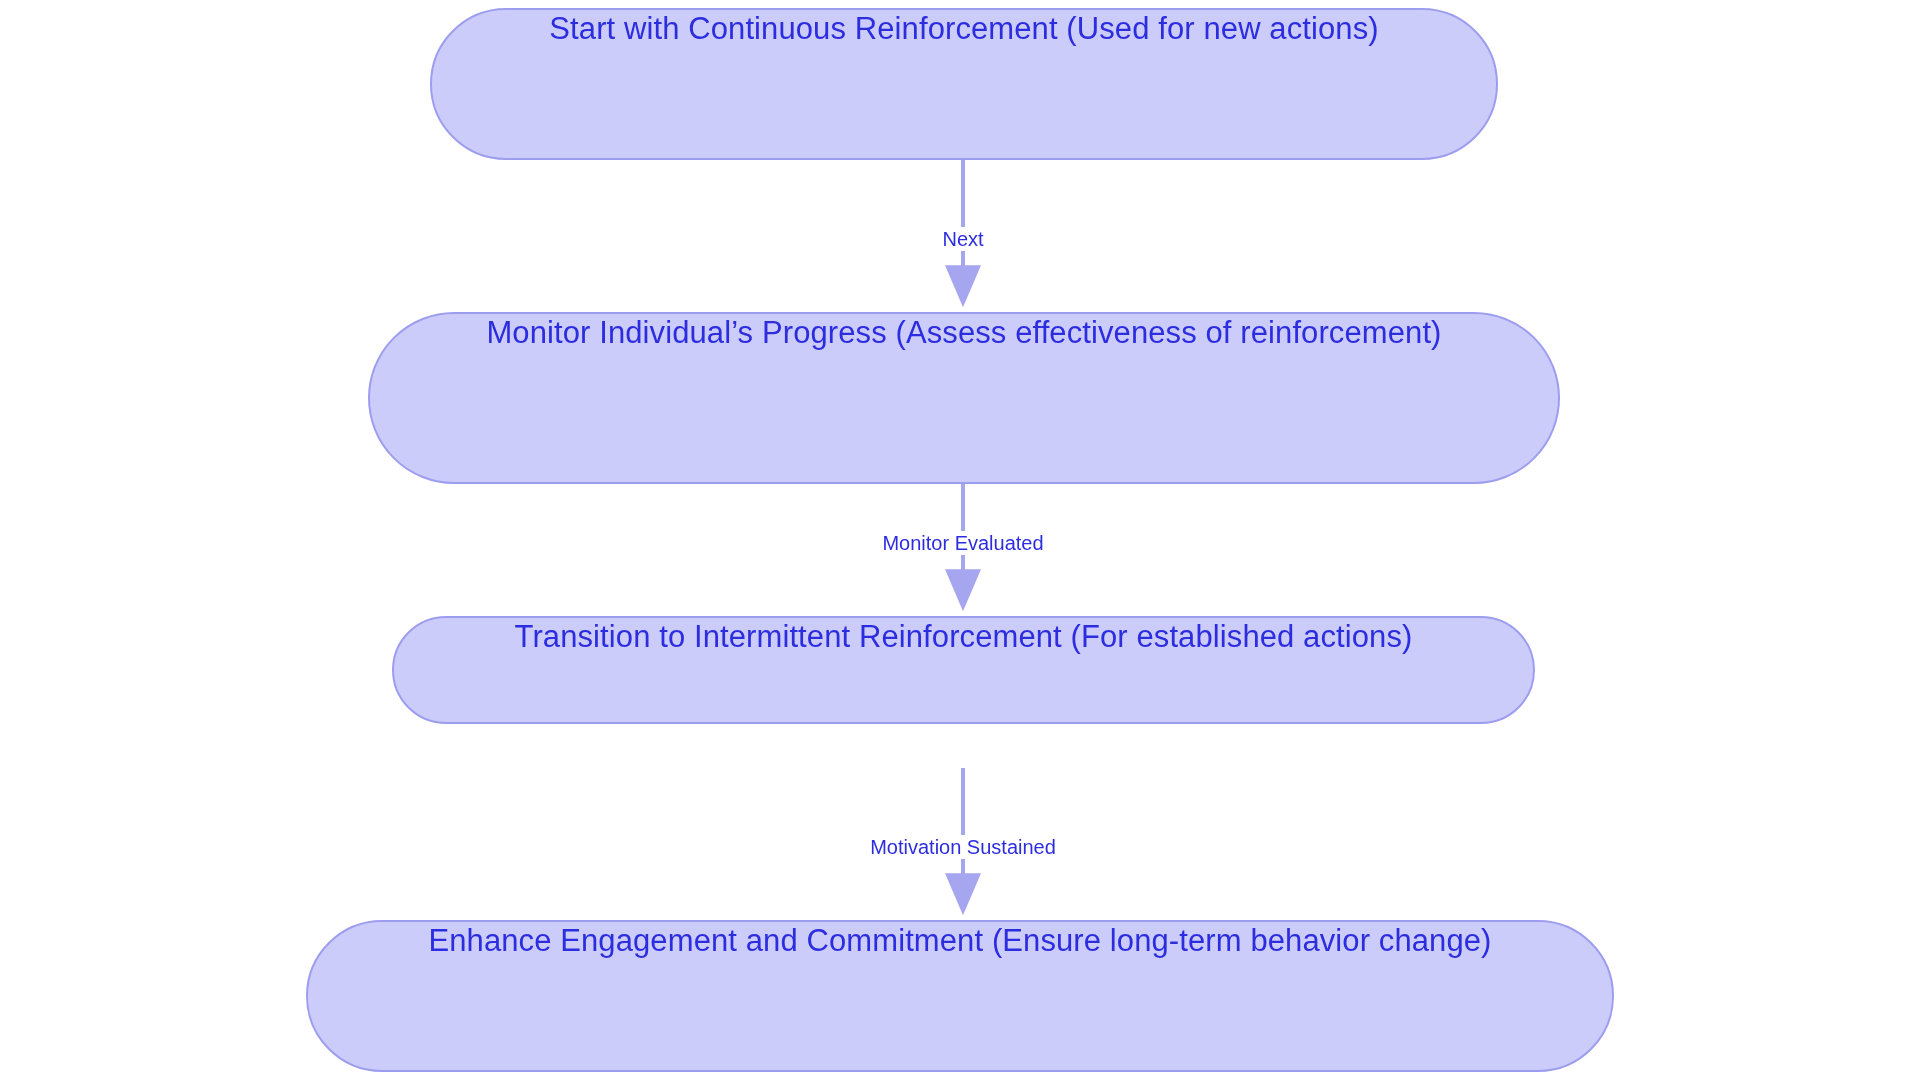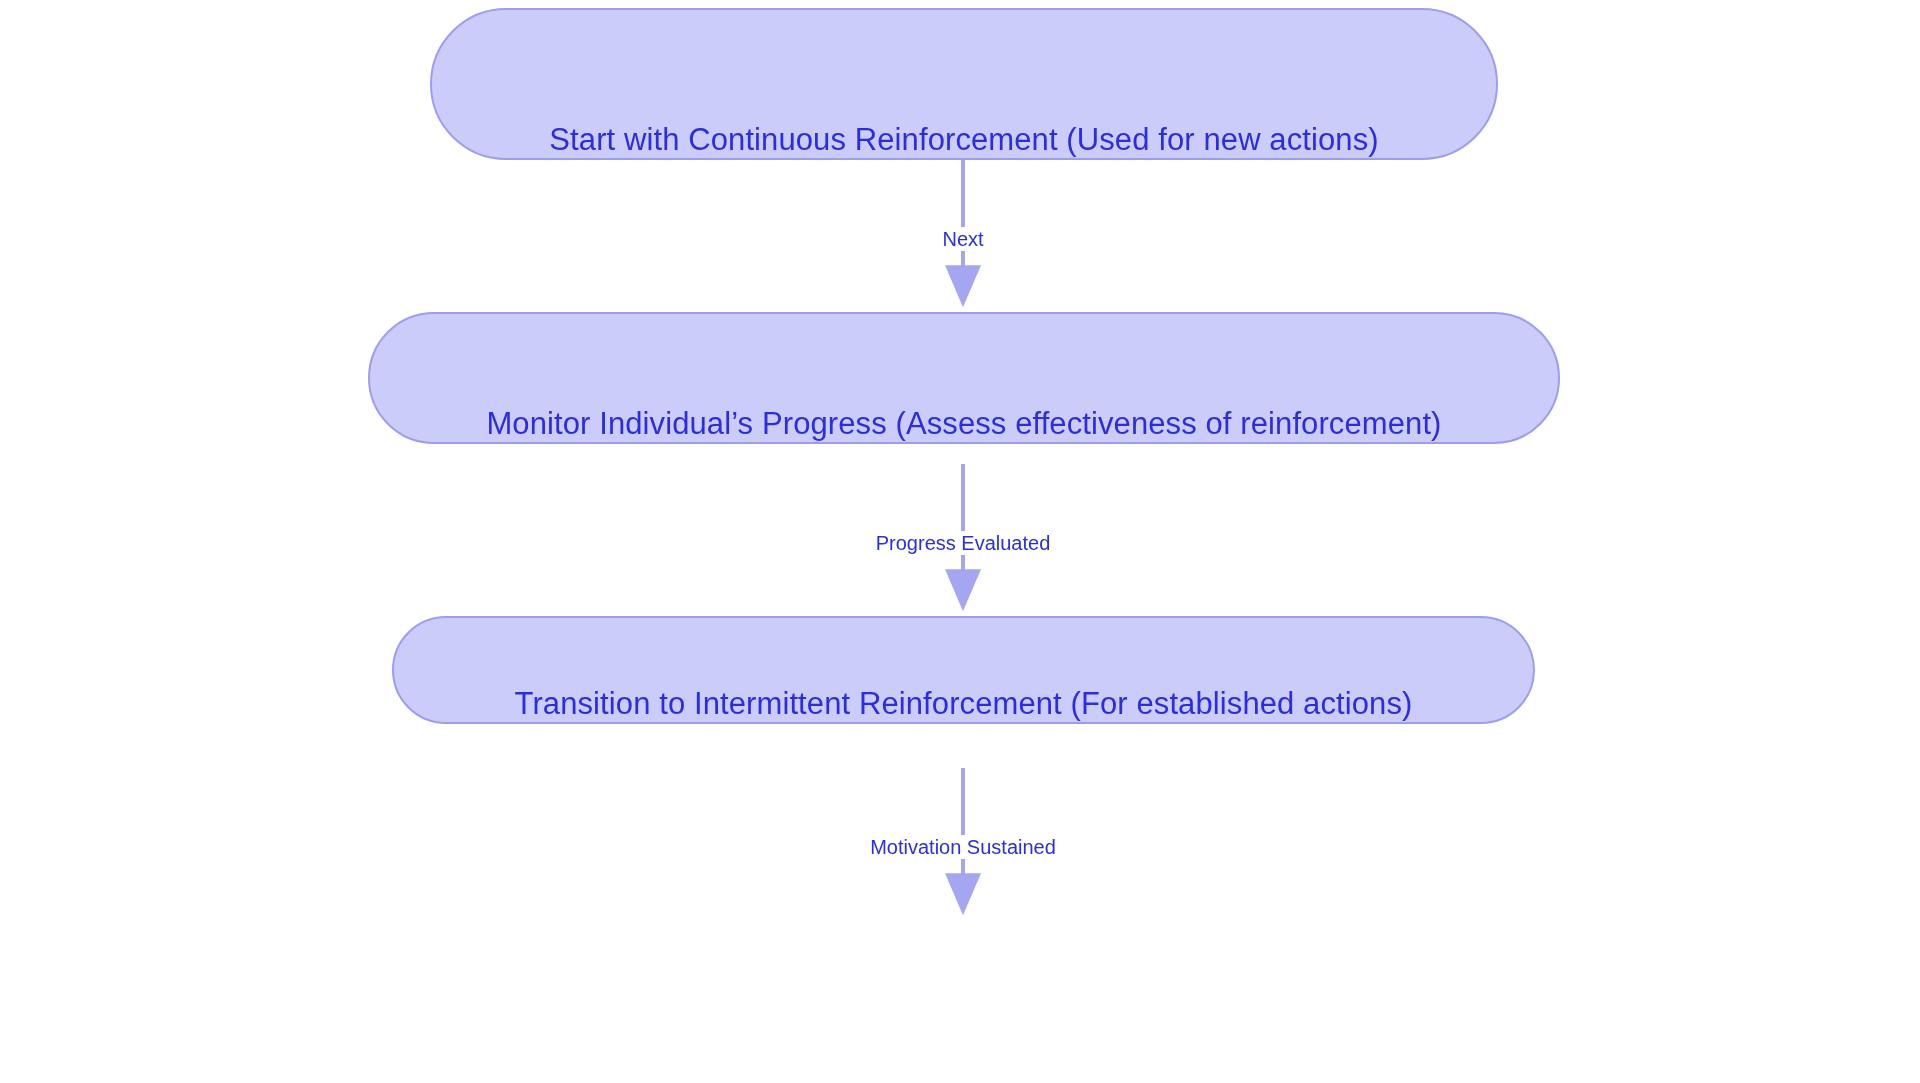--- a/index.html
+++ b/index.html
@@ -23,38 +23,38 @@
   }
 
   
   .node {
     position: absolute;
     box-sizing: border-box;
     background: #ccccfb;
     border: 2px solid #9d9df0;
     border-radius: 999px;
     display: flex;
-    align-items: flex-end;
+    align-items: flex-start;
     justify-content: center;
     text-align: center;
     color: #2d2de0;
     font-size: 31px;
     font-weight: 400;
     letter-spacing: 0.1px;
     line-height: 1.2;
     padding: 0 40px;
     white-space: nowrap;
   }
 
   .node-label {
     display: block;
   }
 
   #node-1 { left: 430px; top: 8px;   width: 1068px; height: 152px; }
-  #node-2 { left: 368px; top: 312px; width: 1192px; height: 132px; }
+  #node-2 { left: 368px; top: 312px; width: 1192px; height: 172px; }
   #node-3 { left: 392px; top: 616px; width: 1143px; height: 108px; }
   #node-4 { left: 306px; top: 920px; width: 1308px; height: 152px; }
 
   
   .connector {
     position: absolute;
     left: 0;
     top: 0;
     width: 1920px;
     height: 1083px;
@@ -101,20 +101,23 @@
   </div>
 
   <div class="node" id="node-2">
     <span class="node-label">Monitor Individual’s Progress (Assess effectiveness of reinforcement)</span>
   </div>
 
   <div class="node" id="node-3">
     <span class="node-label">Transition to Intermittent Reinforcement (For established actions)</span>
   </div>
 
+  <div class="node" id="node-4">
+    <span class="node-label">Enhance Engagement and Commitment (Ensure long-term behavior change)</span>
+  </div>
 
   <div class="edge-label" id="edge-label-1">Next</div>
 
-  <div class="edge-label" id="edge-label-2">Progress Evaluated</div>
+  <div class="edge-label" id="edge-label-2">Monitor Evaluated</div>
 
   <div class="edge-label" id="edge-label-3">Motivation Sustained</div>
 
 </div>
 
 </body></html>

